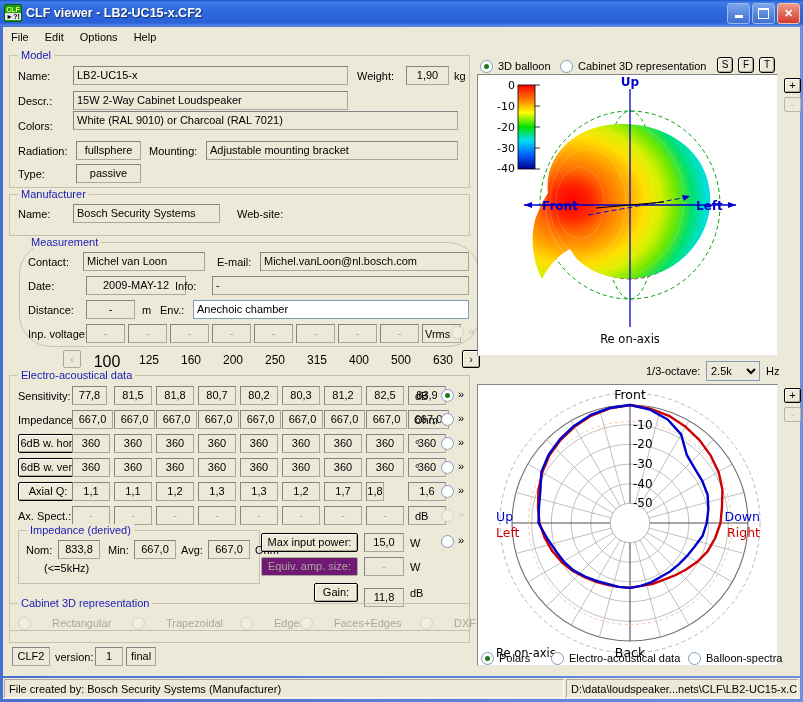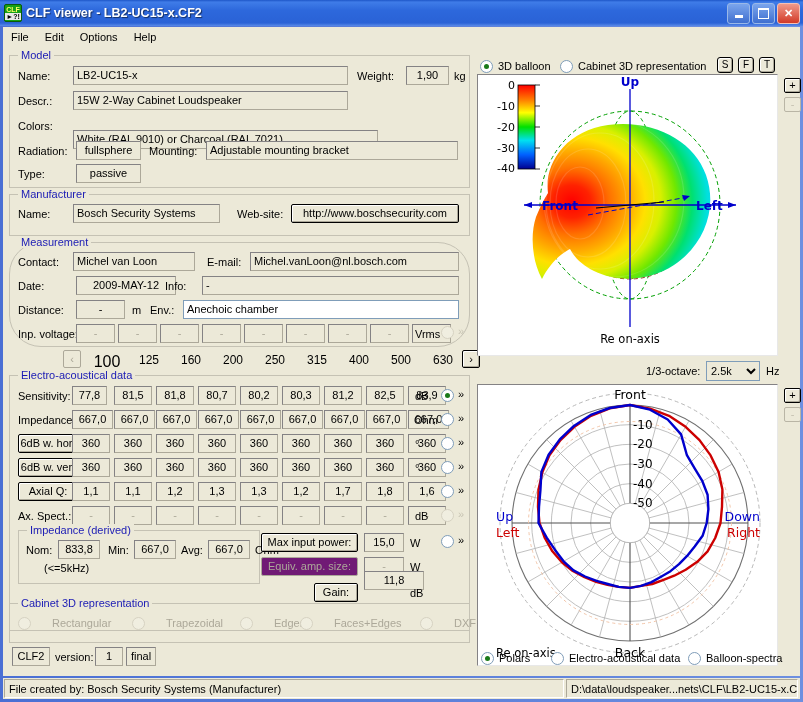--- a/index.html
+++ b/index.html
@@ -163,40 +163,39 @@
       <div class="lbl" style="left:8px;top:14px;">Name:</div>
       <div class="fld" style="left:63px;top:10px;width:275px;">LB2-UC15-x</div>
       <div class="lbl" style="left:347px;top:14px;">Weight:</div>
       <div class="fld ctr" style="left:396px;top:10px;width:43px;">1,90</div>
       <div class="lbl" style="left:444px;top:14px;">kg</div>
 
       <div class="lbl" style="left:8px;top:39px;">Descr.:</div>
       <div class="fld" style="left:63px;top:35px;width:275px;">15W 2-Way Cabinet Loudspeaker</div>
 
       <div class="lbl" style="left:8px;top:64px;">Colors:</div>
-      <div class="fld" style="left:63px;top:74px;width:305px;">White (RAL 9010) or Charcoal (RAL 7021)</div>
+      <div class="fld" style="left:63px;top:55px;width:385px;">White (RAL 9010) or Charcoal (RAL 7021)</div>
 
       <div class="lbl" style="left:8px;top:89px;">Radiation:</div>
       <div class="fld ctr" style="left:66px;top:85px;width:65px;">fullsphere</div>
       <div class="lbl" style="left:139px;top:89px;">Mounting:</div>
       <div class="fld" style="left:196px;top:85px;width:252px;">Adjustable mounting bracket</div>
 
       <div class="lbl" style="left:8px;top:112px;">Type:</div>
       <div class="fld ctr" style="left:66px;top:108px;width:65px;">passive</div>
     </div>
 
     <div class="group" style="left:6px;top:148px;width:459px;height:40px;">
       <div class="legend">Manufacturer</div>
       <div class="lbl" style="left:8px;top:13px;">Name:</div>
       <div class="fld" style="left:63px;top:9px;width:147px;">Bosch Security Systems</div>
       <div class="lbl" style="left:227px;top:13px;">Web-site:</div>
-      <div class="btnf" style="left:281px;top:9px;width:168px;">http://www.boschsecurity.com</div>
-    </div>
-
-    <div class="group" style="left:6px;top:196px;width:459px;height:103px;border-radius:32px;">
+    </div>
+
+    <div class="group" style="left:16px;top:196px;width:459px;height:103px;border-radius:32px;">
       <div class="legend">Measurement</div>
 
       <div class="lbl" style="left:8px;top:13px;">Contact:</div>
       <div class="fld" style="left:63px;top:9px;width:122px;">Michel van Loon</div>
       <div class="lbl" style="left:197px;top:13px;">E-mail:</div>
       <div class="fld" style="left:240px;top:9px;width:209px;">Michel.vanLoon@nl.bosch.com</div>
 
       <div class="lbl" style="left:8px;top:37px;">Date:</div>
       <div class="fld ctr" style="left:66px;top:33px;width:100px;">2009-MAY-12</div>
       <div class="lbl" style="left:155px;top:37px;">Info:</div>
@@ -295,21 +294,21 @@
           <div class="radio" style="left: 431px; top: 85px;"></div>
           <div class="chev" style="left: 448px; top: 84px;">»</div>
           <div class="btnf" style="left: 8px; top: 106px; width: 60px;">Axial Q:</div>
           <div class="fld ctr" style="left: 62px; top: 106px; width: 38px;">1,1</div>
           <div class="fld ctr" style="left: 104px; top: 106px; width: 38px;">1,1</div>
           <div class="fld ctr" style="left: 146px; top: 106px; width: 38px;">1,2</div>
           <div class="fld ctr" style="left: 188px; top: 106px; width: 38px;">1,3</div>
           <div class="fld ctr" style="left: 230px; top: 106px; width: 38px;">1,3</div>
           <div class="fld ctr" style="left: 272px; top: 106px; width: 38px;">1,2</div>
           <div class="fld ctr" style="left: 314px; top: 106px; width: 38px;">1,7</div>
-          <div class="fld ctr" style="left: 356px; top: 106px; width: 38px;">1,8</div>
+          <div class="fld ctr" style="left: 356px; top: 106px; width: 18px;">1,8</div>
           <div class="fld ctr" style="left: 398px; top: 106px; width: 38px;">1,6</div>
           <div class="radio" style="left: 431px; top: 109px;"></div>
           <div class="chev" style="left: 448px; top: 108px;">»</div>
           <div class="lbl " style="left: 8px; top: 134px;">Ax. Spect.:</div>
           <div class="fld ctr dim" style="left: 62px; top: 130px; width: 38px;">-</div>
           <div class="fld ctr dim" style="left: 104px; top: 130px; width: 38px;">-</div>
           <div class="fld ctr dim" style="left: 146px; top: 130px; width: 38px;">-</div>
           <div class="fld ctr dim" style="left: 188px; top: 130px; width: 38px;">-</div>
           <div class="fld ctr dim" style="left: 230px; top: 130px; width: 38px;">-</div>
           <div class="fld ctr dim" style="left: 272px; top: 130px; width: 38px;">-</div>
@@ -337,21 +336,21 @@
       <div class="fld ctr" style="left:354px;top:157px;width:40px;">15,0</div>
       <div class="lbl" style="left:400px;top:161px;">W</div>
       <div class="radio" style="left:431px;top:159px;"></div>
       <div class="chev" style="left:448px;top:158px;">»</div>
 
       <div class="btnf dimbtn" style="left:251px;top:181px;width:97px;">Equiv. amp. size:</div>
       <div class="fld ctr dim" style="left:354px;top:181px;width:40px;">-</div>
       <div class="lbl" style="left:400px;top:185px;">W</div>
 
       <div class="btnf" style="left:304px;top:207px;width:44px;">Gain:</div>
-      <div class="fld ctr" style="left:354px;top:195px;width:60px;">11,8</div>
+      <div class="fld ctr" style="left:354px;top:212px;width:40px;">11,8</div>
       <div class="lbl" style="left:400px;top:211px;">dB</div>
     </div>
 
     <div class="group" style="left:6px;top:557px;width:459px;height:38px;">
       <div class="legend">Cabinet 3D representation</div>
       <div id="cabinet3d-options">
           <div class="radio dim" style="left: 8px; top: 13px;"></div>
           <div class="lbl dim" style="left: 26px; top: 13px;">Rectangular</div>
           <div class="radio dim" style="left: 122px; top: 13px;"></div>
           <div class="lbl dim" style="left: 140px; top: 13px;">Trapezoidal</div>

